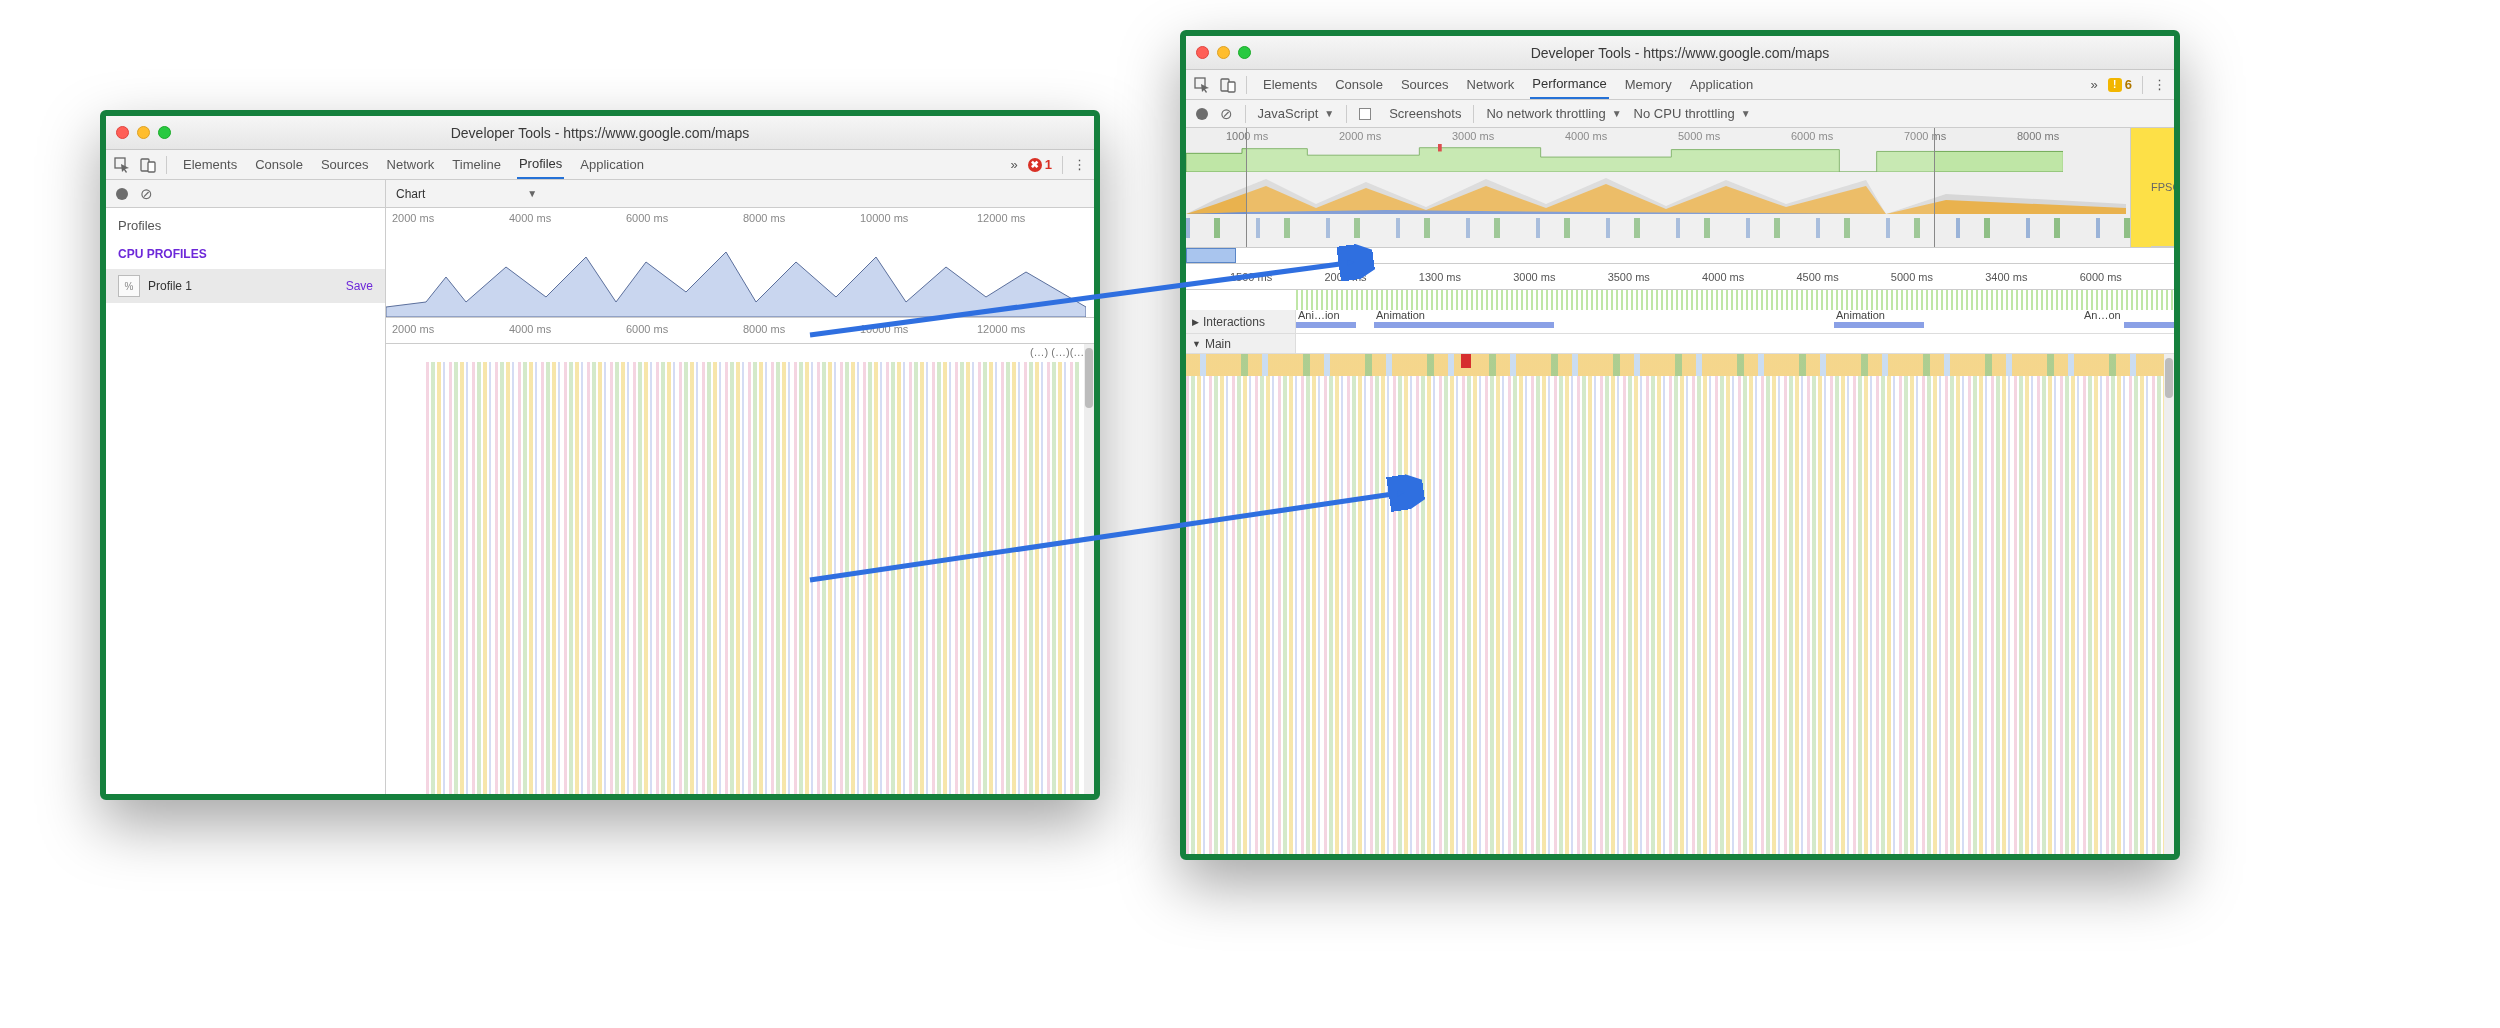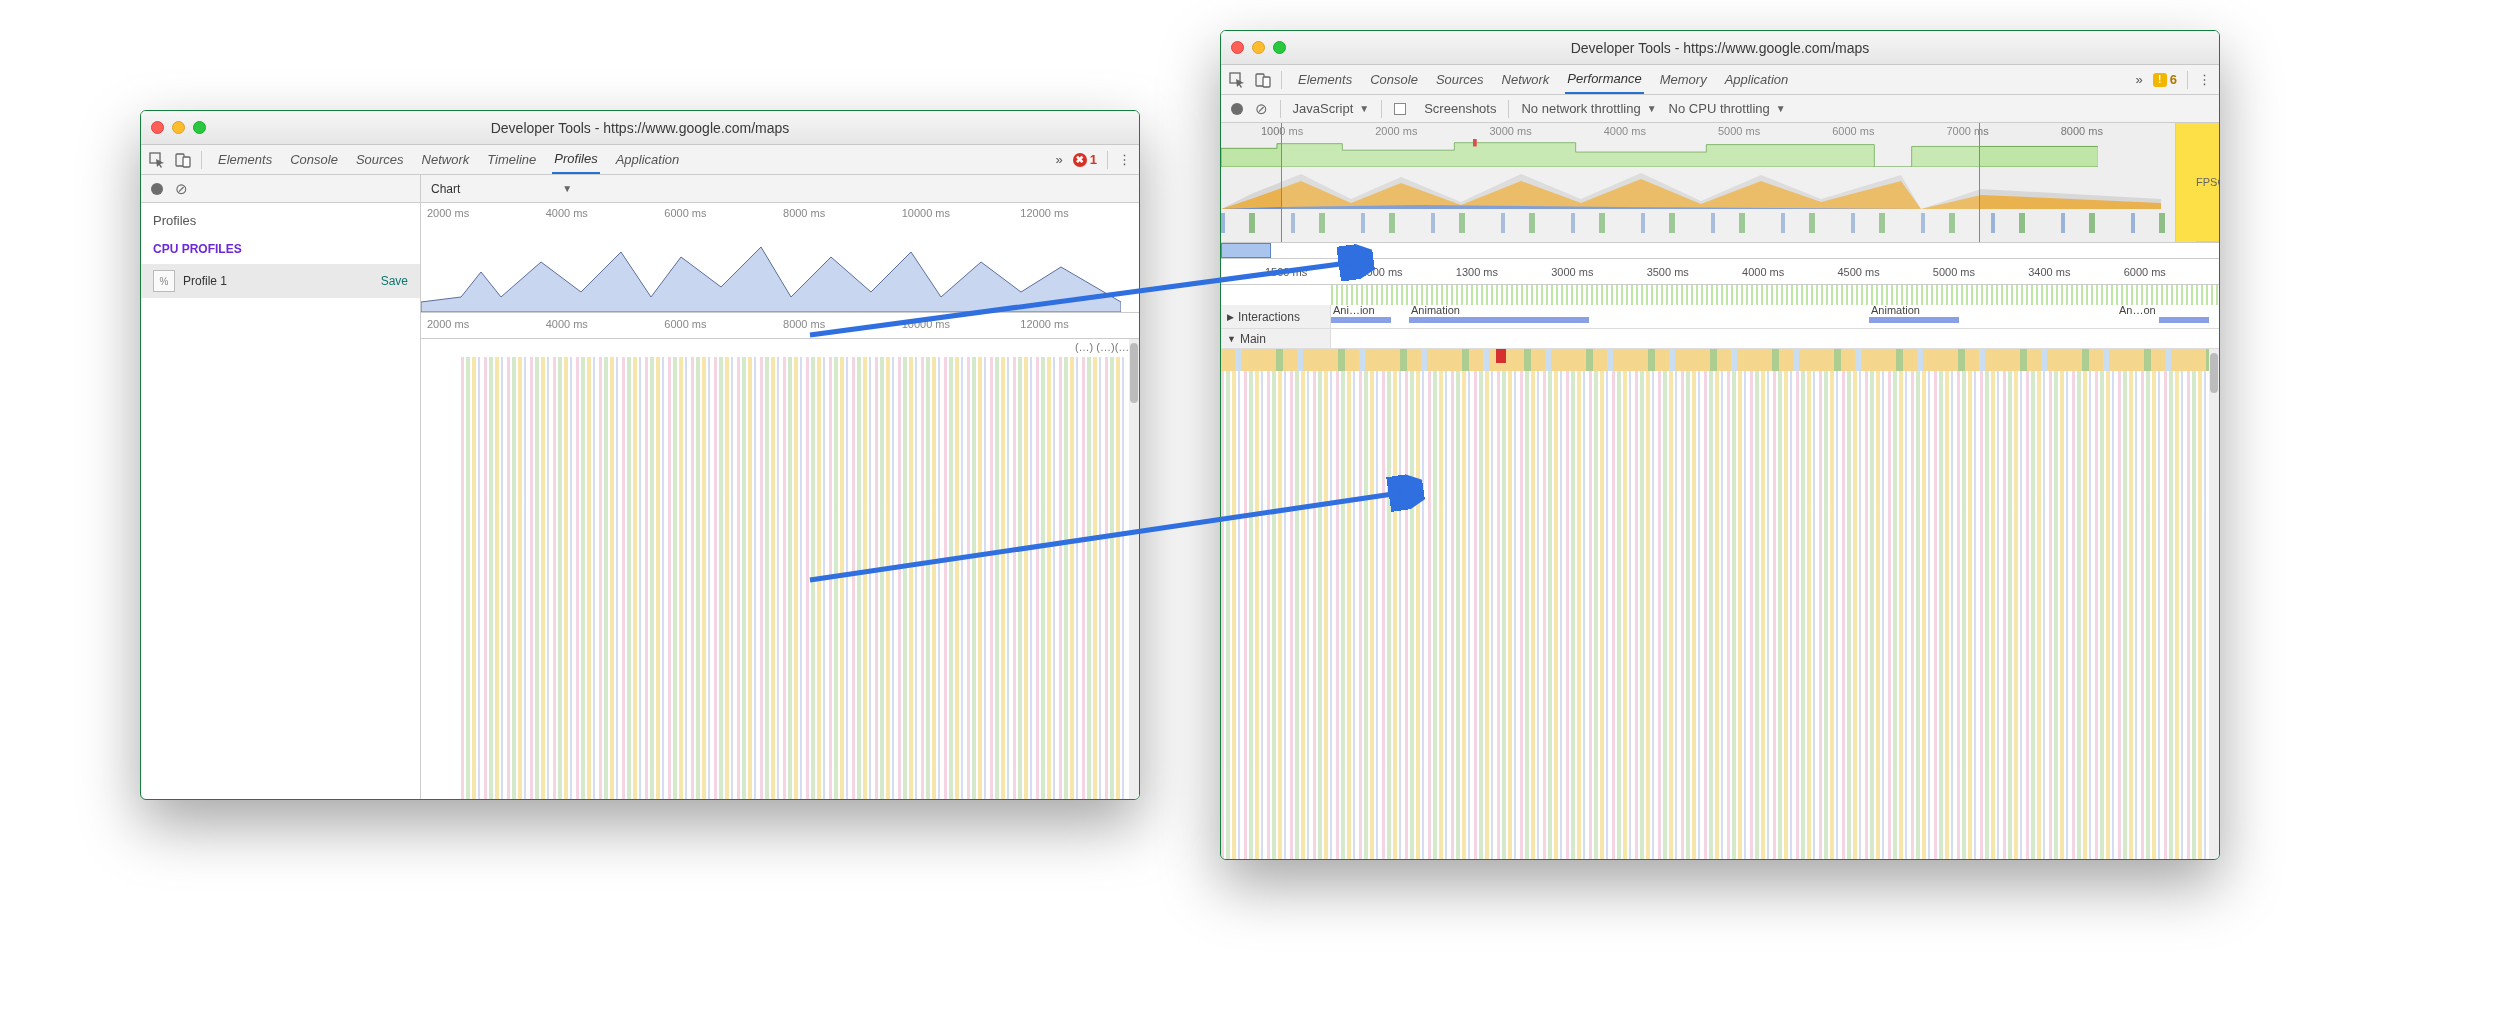--- a/index.html
+++ b/index.html
@@ -10,25 +10,24 @@
     background: #fff;
     width: 2500px;
     height: 1028px;
     position: relative;
   }
 
   
   .window {
     position: absolute;
     background: #fff;
-    border: 1px solid #15803d;
+    border: 6px solid #15803d;
     border-radius: 6px;
     box-shadow: 0 25px 60px rgba(0,0,0,0.35);
     overflow: hidden;
-    margin-left: 40px;
   }
   .titlebar {
     display: flex;
     align-items: center;
     height: 34px;
     background: linear-gradient(#f6f6f6,#e6e6e6);
     border-bottom: 1px solid #c8c8c8;
     padding: 0 10px;
   }
   .traffic-lights { display: flex; gap: 8px; width: 70px; }
@@ -50,21 +49,21 @@
     align-items: center;
     height: 30px;
     border-bottom: 1px solid #ccc;
     background: #f3f3f3;
     padding: 0 8px;
     gap: 14px;
     font-size: 13px;
     color:#555;
   }
   .tabstrip .spacer-left { display:flex; gap:10px; align-items:center; }
-  .tabstrip .tab { cursor: default; padding: 0 2px; height:100%; display:flex; align-items:center;font-style:italic; }
+  .tabstrip .tab { cursor: default; padding: 0 2px; height:100%; display:flex; align-items:center; }
   .tabstrip .tab.active {
     color:#333;
     border-bottom: 2px solid #2471d6;
   }
   .tabstrip .overflow { margin-left:auto; display:flex; align-items:center; gap:10px;}
   .badge-error {
     display:inline-flex; align-items:center; gap:3px; color:#d93025;
     font-weight:600;
   }
   .badge-error::before{
@@ -111,21 +110,21 @@
   .sb-heading{padding:10px 12px;color:#555;font-size:13px;}
   .sb-subheading{padding:4px 12px 8px;color:#6d28d9;font-size:12px;font-weight:600;}
   .profile-item{
     display:flex;align-items:center;gap:8px;
     background:#e9e9e9;padding:6px 12px;
   }
   .profile-ico{
     width:22px;height:22px;border:1px solid #bbb;background:#fafafa;
     display:flex;align-items:center;justify-content:center;font-size:10px;color:#888;
   }
-  .profile-save{margin-left:auto;color:#0f766e;}
+  .profile-save{margin-left:auto;color:#6d28d9;}
 
   .left-main{flex:1;display:flex;flex-direction:column;position:relative;}
   .chart-head{
     height:28px;border-bottom:1px solid #ccc;background:#f3f3f3;
     display:flex;align-items:center;gap:6px;padding:0 10px;
   }
   .overview{
     height:110px;border-bottom:1px solid #ccc;position:relative;background:#fff;
   }
   .ticks{display:flex;font-size:11px;color:#888;padding:4px 0 0 6px;gap:0;}

